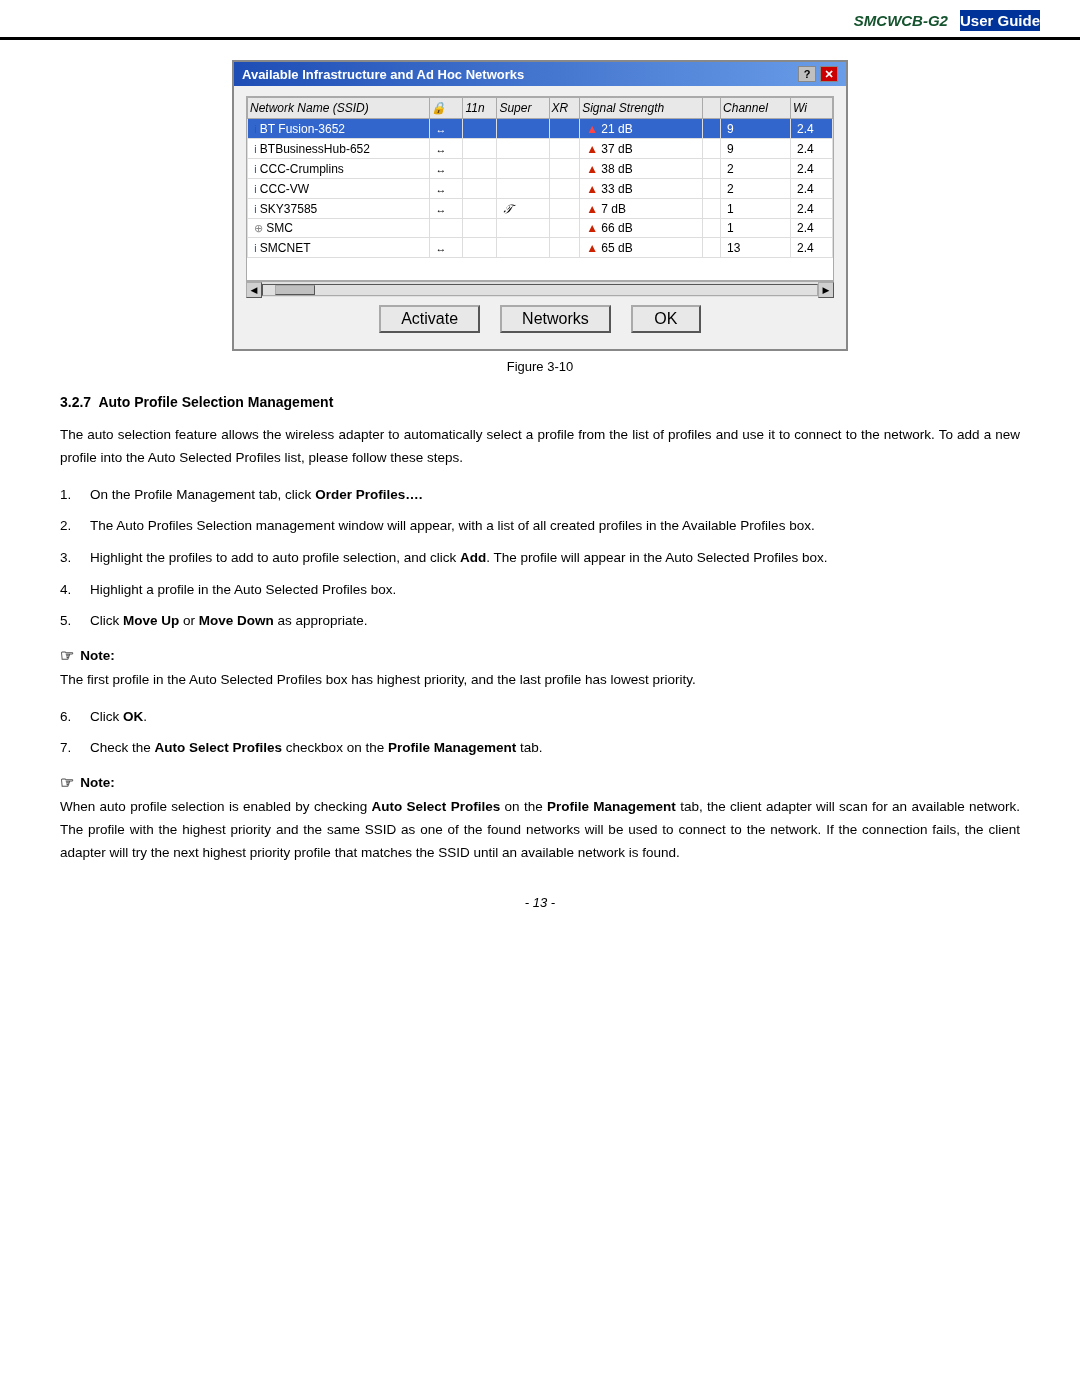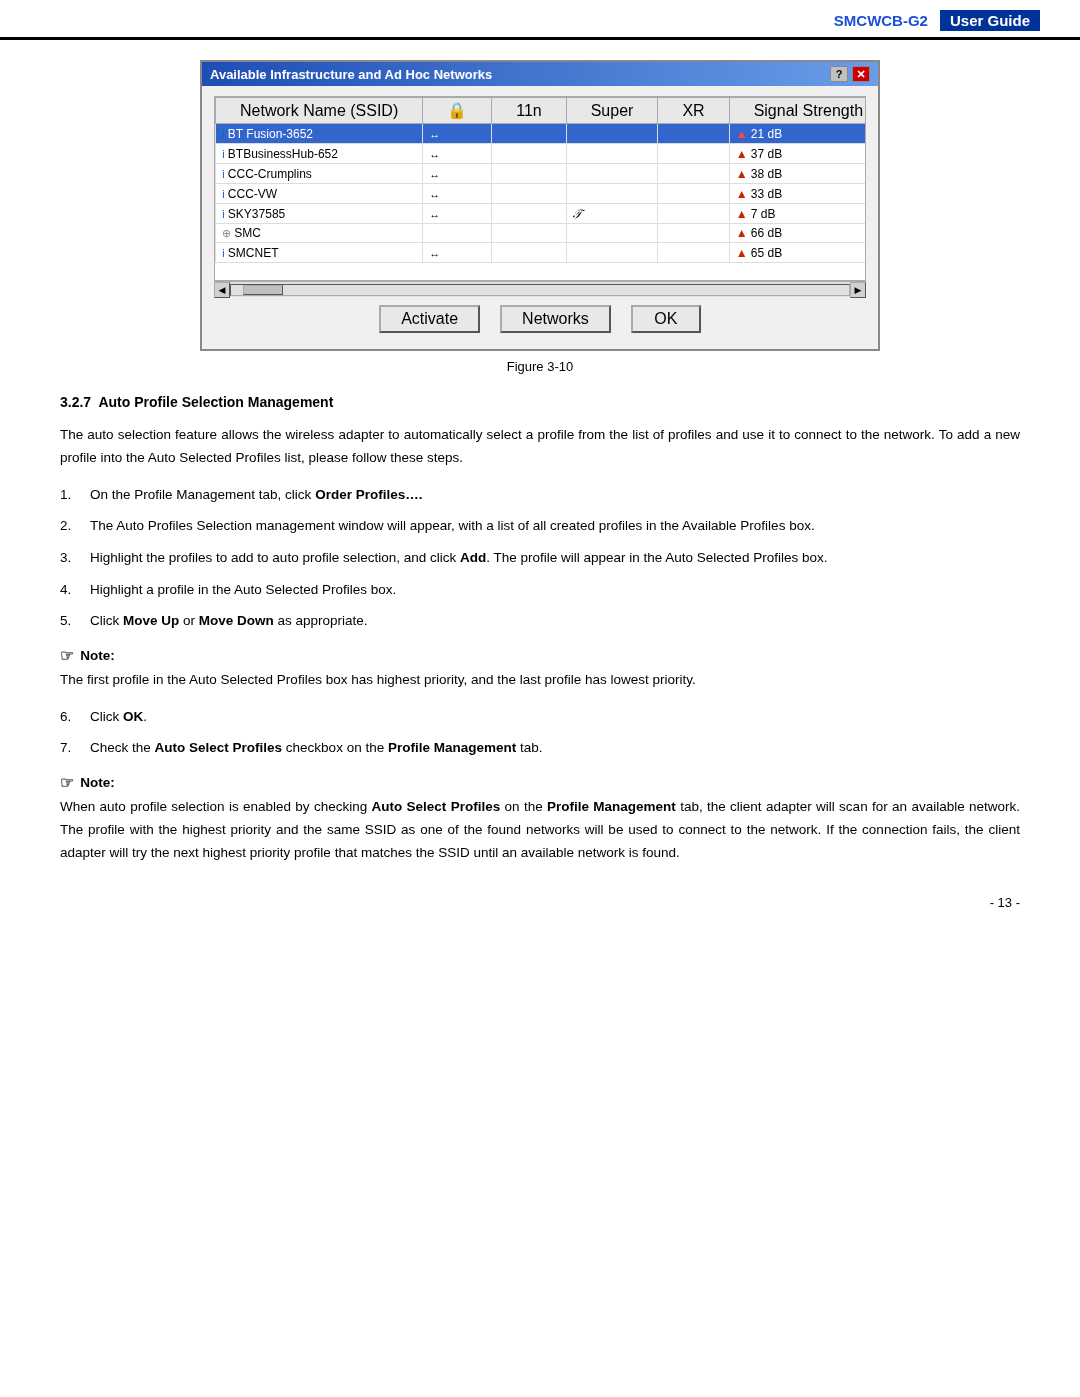--- a/index.html
+++ b/index.html
@@ -20,40 +20,41 @@
       justify-content: flex-end;
       align-items: center;
       padding: 10px 40px 6px 40px;
       border-bottom: 3px solid #000;
       margin-bottom: 0;
     }
     .header-model {
       font-weight: bold;
       font-size: 15px;
       margin-right: 12px;
-      color: #1d4ed8;
+      color: #14532d;
+      font-style: italic;
     }
     .header-guide {
       background: #003399;
       color: #fff;
       font-weight: bold;
       font-size: 15px;
-      padding: 2px 10px;
+      padding: 2px 0;
     }
 
     
     .page-content {
       padding: 20px 60px 40px 60px;
     }
 
     
     .dialog-container {
       border: 2px solid #888;
       background: #f0f0f0;
-      width: 680px;
+      width: 616px;
       margin: 0 auto 8px auto;
     }
 
     .dialog-titlebar {
       background: linear-gradient(to right, #1e4db5, #6a9de8);
       color: #fff;
       font-weight: bold;
       font-size: 13px;
       padding: 4px 8px;
       display: flex;
@@ -98,25 +99,26 @@
       width: 100%;
       border-collapse: collapse;
       font-size: 12px;
       background: #fff;
       border: 1px solid #aaa;
     }
 
     .network-table th {
       background: #e8e8e8;
       border: 1px solid #aaa;
-      padding: 3px 24px;
+      padding: 3px 2px;
       text-align: left;
       font-weight: normal;
-      font-size: 16px;
+      font-size: 12px;
       white-space: nowrap;
+      font-style: italic;
     }
 
     .network-table td {
       border: 1px solid #ddd;
       padding: 2px 6px;
       font-size: 12px;
       white-space: nowrap;
     }
 
     .network-table tr.selected td {
@@ -256,24 +258,25 @@
     }
 
     .note-text {
       font-size: 13.5px;
       line-height: 1.7;
       text-align: justify;
     }
 
     
     .page-number {
-      text-align: right;
+      text-align: center;
       margin-top: 30px;
       font-size: 13px;
       color: #000;
+      font-style: italic;
     }
   </style>
 </head>
 <body>
 
 <div class="page-header">
   <span class="header-model">SMCWCB-G2</span>
   <span class="header-guide">User  Guide</span>
 </div>
 

